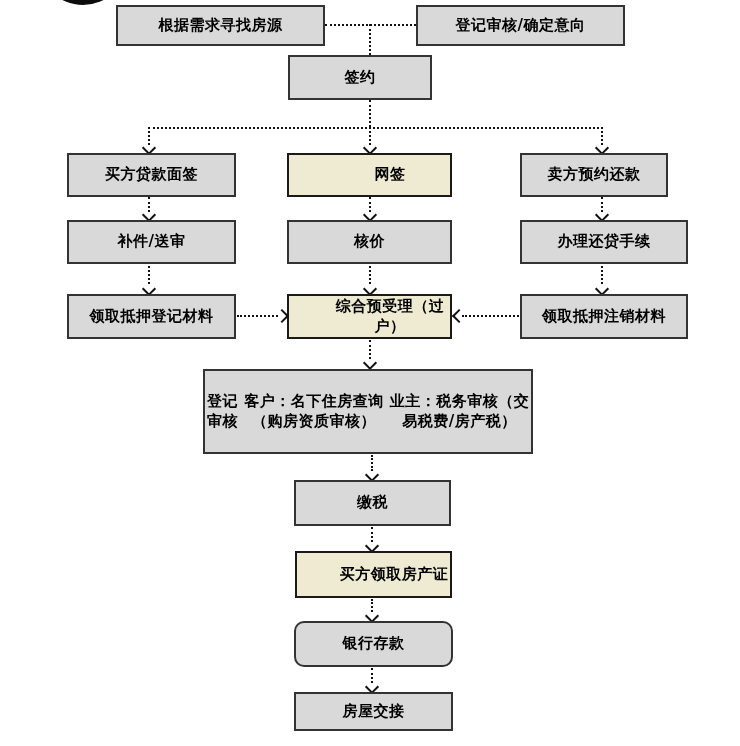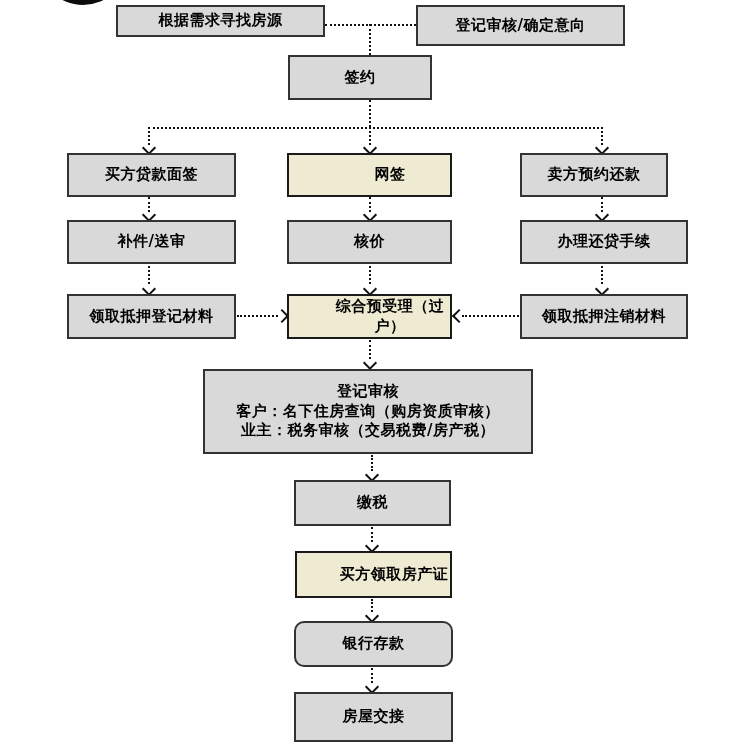--- a/index.html
+++ b/index.html
@@ -13,21 +13,21 @@
 
   .node {
     position: absolute; box-sizing: border-box;
     display: flex; align-items: center; justify-content: center;
     text-align: center;
     font-weight: bold; font-size: 15px; line-height: 1.3; color: #000;
     letter-spacing: 0.5px;
   }
   .gray   { background: #d9d9d9; border: 2px solid #333333; }
   .yellow { background: #eeebd2; border: 2px solid #1a1a1a; padding-left: 41px; }
-  .multiline { flex-direction: column; justify-content: center; }
+  .multiline { justify-content: center; }
   .multiline span { display: block; }
 
   .hline { position: absolute; height: 0; border-top: 2px dotted #111111; }
   .vline { position: absolute; width: 0; border-left: 2px dotted #111111; }
   .ah {
     position: absolute; width: 8px; height: 8px;
     border-right: 2px solid #111111; border-bottom: 2px solid #111111;
   }
   .ah-down  { transform: rotate(45deg); }
   .ah-right { transform: rotate(-45deg); }
@@ -39,21 +39,21 @@
     background: #0c0c0c;
   }
 </style>
 </head>
 <body>
 
 <div id="stage">
 
   <div class="deco-circle"></div>
 
-  <div class="node gray" style="left:116px; top:5px; width:209px; height:32px;">根据需求寻找房源</div>
+  <div class="node gray" style="left:116px; top:5px; width:209px; height:41px;">根据需求寻找房源</div>
   <div class="node gray" style="left:416px; top:5px; width:209px; height:41px;">登记审核/确定意向</div>
 
   <div class="hline" style="left:325px; top:24px; width:91px;"></div>
   <div class="vline" style="left:369px; top:24px; height:31px;"></div>
 
   <div class="node gray" style="left:288px; top:55px; width:144px; height:45px;">签约</div>
 
   <div class="vline" style="left:369px; top:100px; height:27px;"></div>
   <div class="hline" style="left:148px; top:127px; width:455px;"></div>
 
@@ -115,15 +115,15 @@
   <div class="node yellow" style="left:295px; top:551px; width:157px; height:47px;">买方领取房产证</div>
 
   <div class="vline" style="left:371px; top:599px; height:13px;"></div>
   <div class="ah ah-down" style="left:367px; top:611px;"></div>
 
   <div class="node gray" style="left:294px; top:621px; width:159px; height:46px;border-radius:10px;">银行存款</div>
 
   <div class="vline" style="left:371px; top:668px; height:15px;"></div>
   <div class="ah ah-down" style="left:367px; top:682px;"></div>
 
-  <div class="node gray" style="left:294px; top:692px; width:159px; height:50px;">房屋交接</div>
+  <div class="node gray" style="left:294px; top:692px; width:159px; height:39px;">房屋交接</div>
 
 </div>
 
 </body></html>

